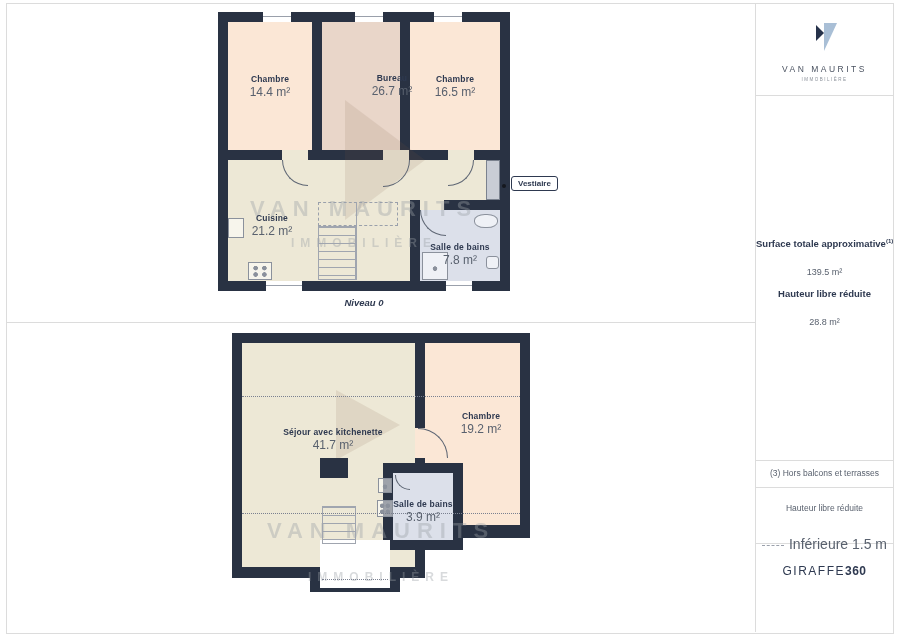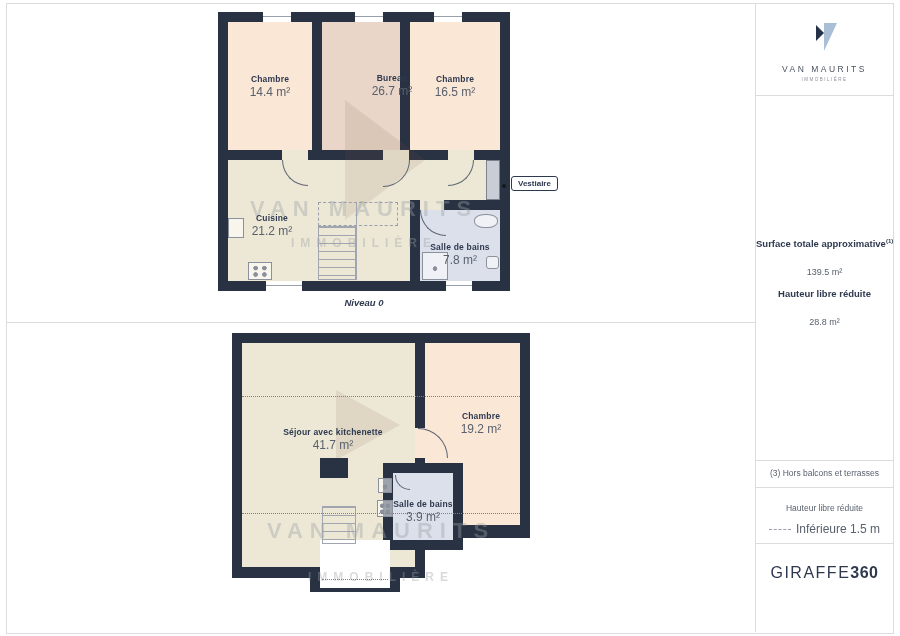--- a/index.html
+++ b/index.html
@@ -54,24 +54,24 @@
 
   
   .sb{position:absolute;left:756px;width:137px;text-align:center;}
   .logo-title{font-size:8.5px;letter-spacing:2.5px;color:#4a5260;margin-top:8px;}
   .logo-sub{font-size:4.5px;letter-spacing:1.5px;color:#8a9099;margin-top:3px;}
   .sb-title{font-weight:700;font-size:9.5px;color:#2e3950;white-space:nowrap;}
   .sup{font-size:6px;vertical-align:super;}
   .sb-val{font-size:9px;color:#59616e;margin-top:18px;}
   .sb-sub{font-weight:700;font-size:9.5px;color:#2e3950;margin-top:11px;}
   .sb-note{font-size:8.5px;color:#59616e;}
-  .legend-row{font-size:12px;color:#59616e;margin-top:9px;}
+  .legend-row{font-size:14px;color:#59616e;margin-top:23px;}
   .dash{display:inline-block;width:22px;border-top:1px dashed #9aa0ab;vertical-align:middle;margin-right:5px;}
   .disclaimer{font-size:8px;line-height:1.45;color:#59616e;}
-  .giraffe{font-size:16px;color:#2e3950;letter-spacing:1.5px;margin-top:12px;}
+  .giraffe{font-size:12px;color:#2e3950;letter-spacing:1.5px;margin-top:12px;}
   .giraffe b{letter-spacing:.5px;}
   .z5{z-index:5;} .z2{z-index:2;} .z1{z-index:1;}
 </style>
 </head>
 <body>
 
 <div class="page">
   <div class="a frame"></div>
   <div class="a vdiv" style="left:755px;top:3px;height:629px;"></div>
   <div class="a hdiv" style="left:6px;top:322px;width:749px;"></div>

